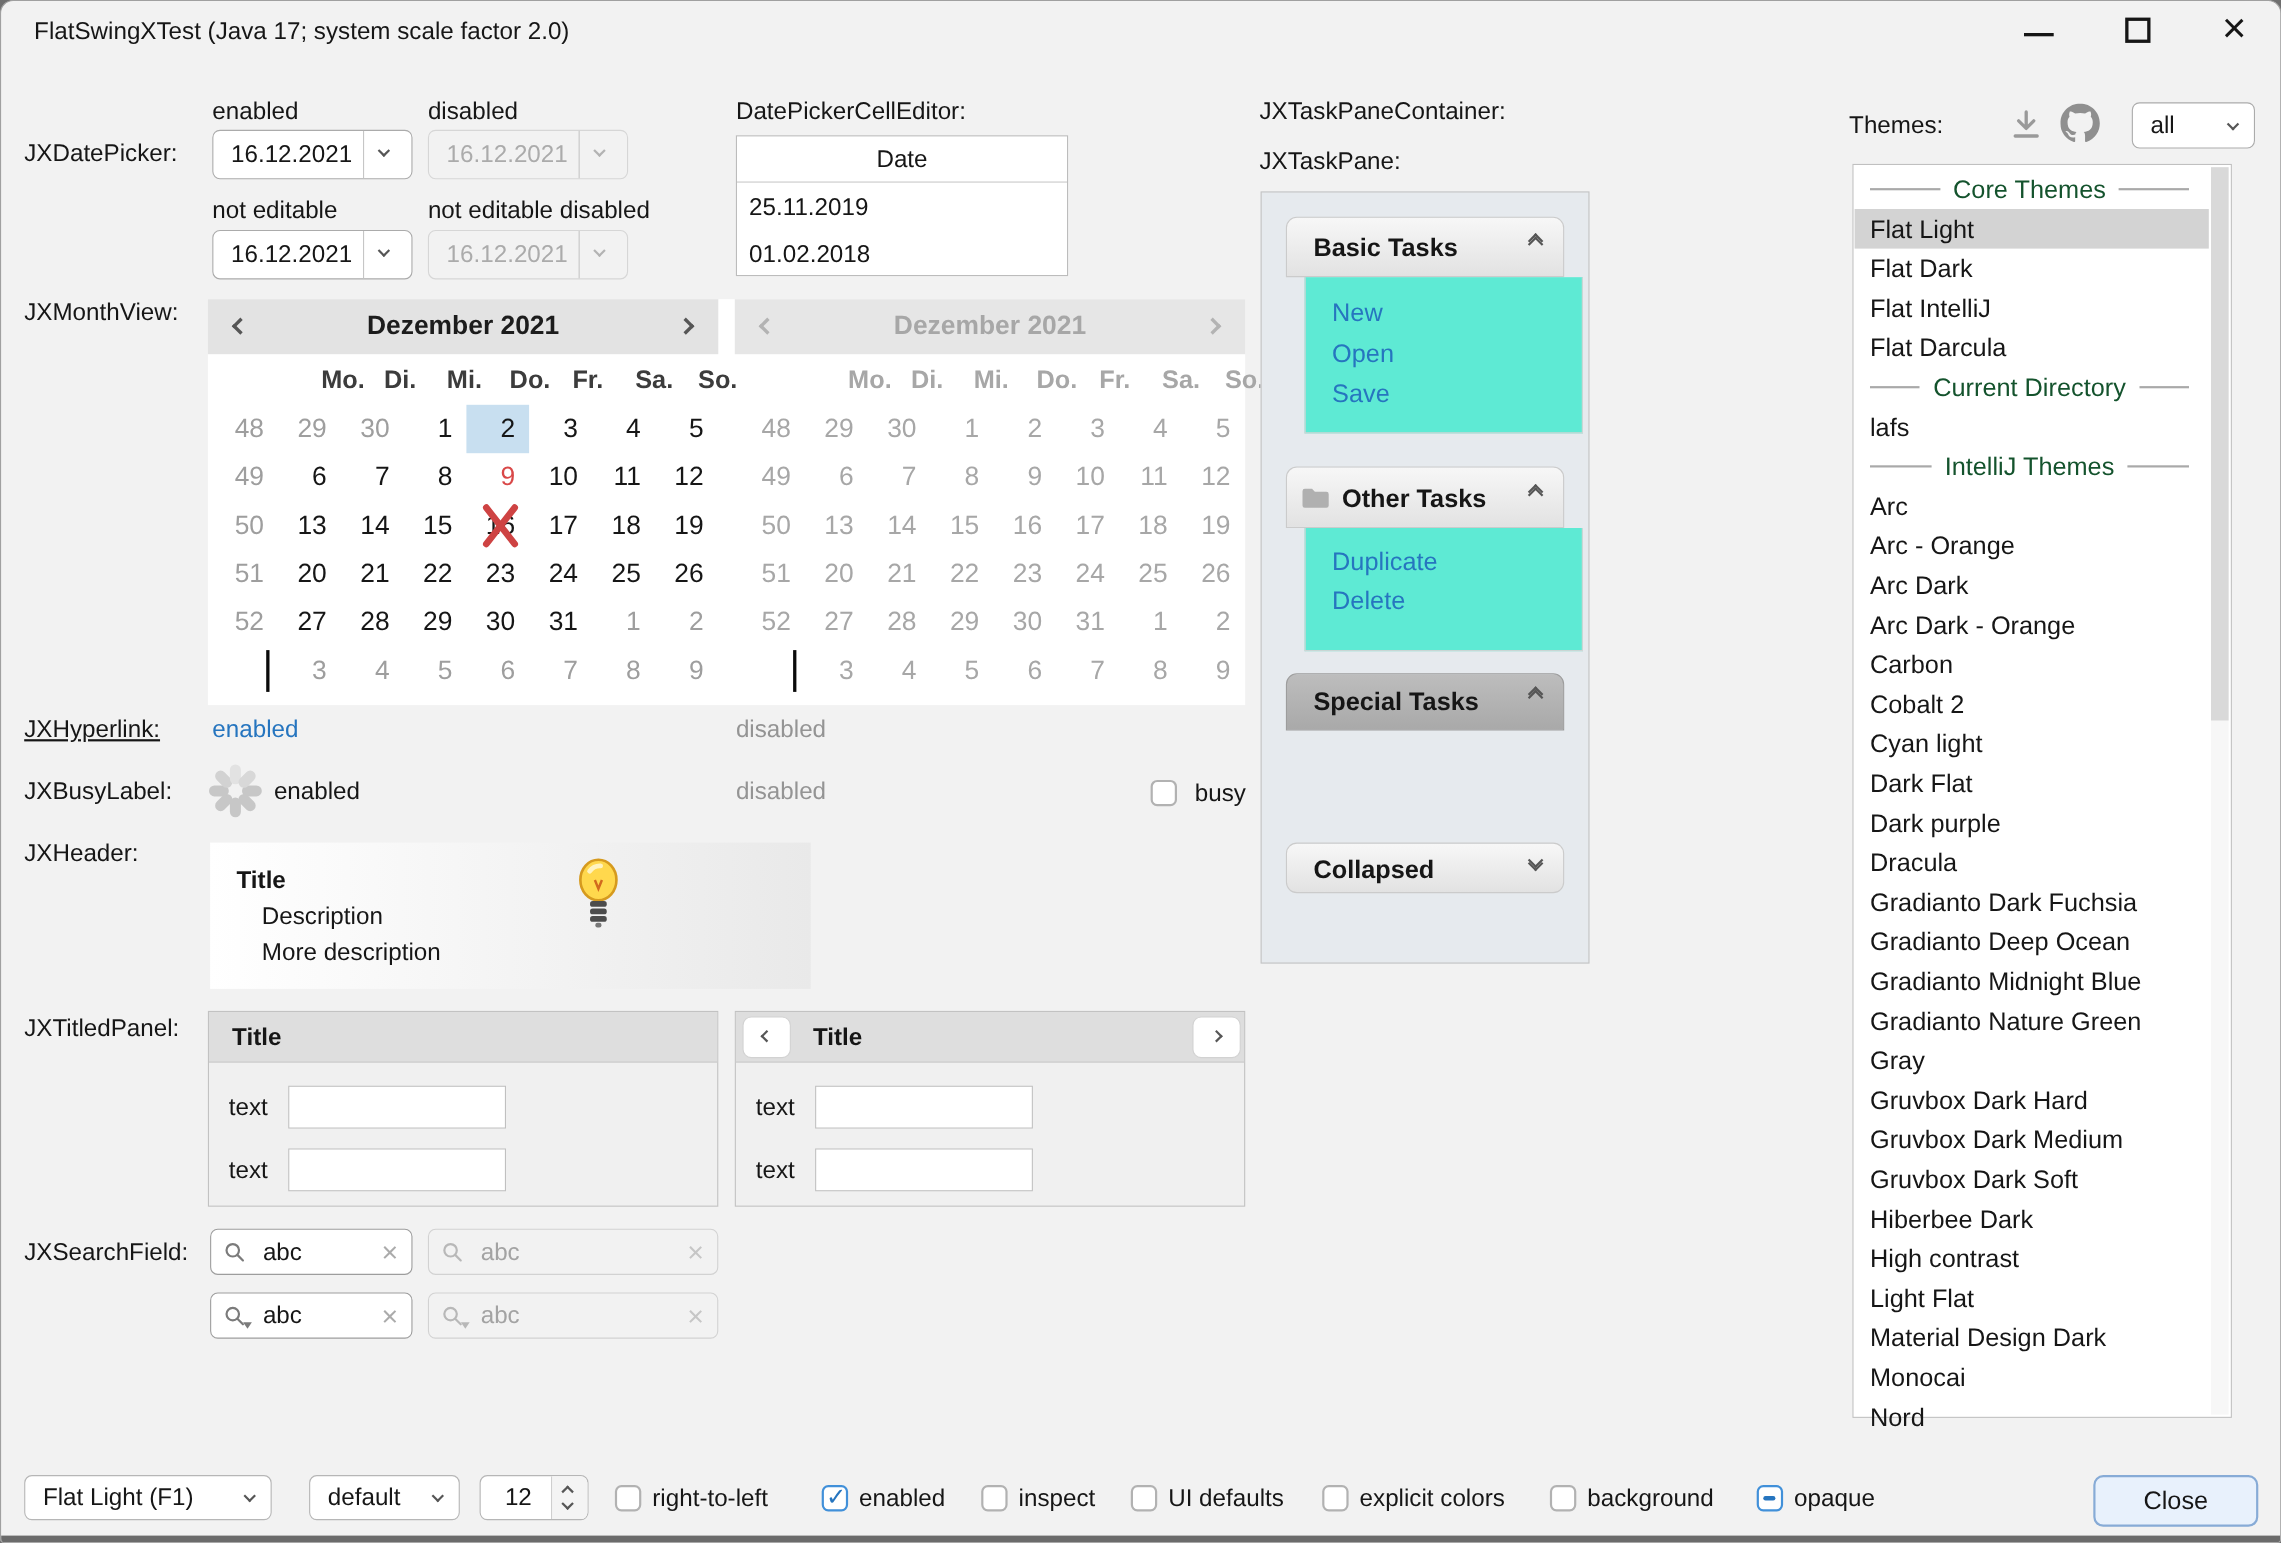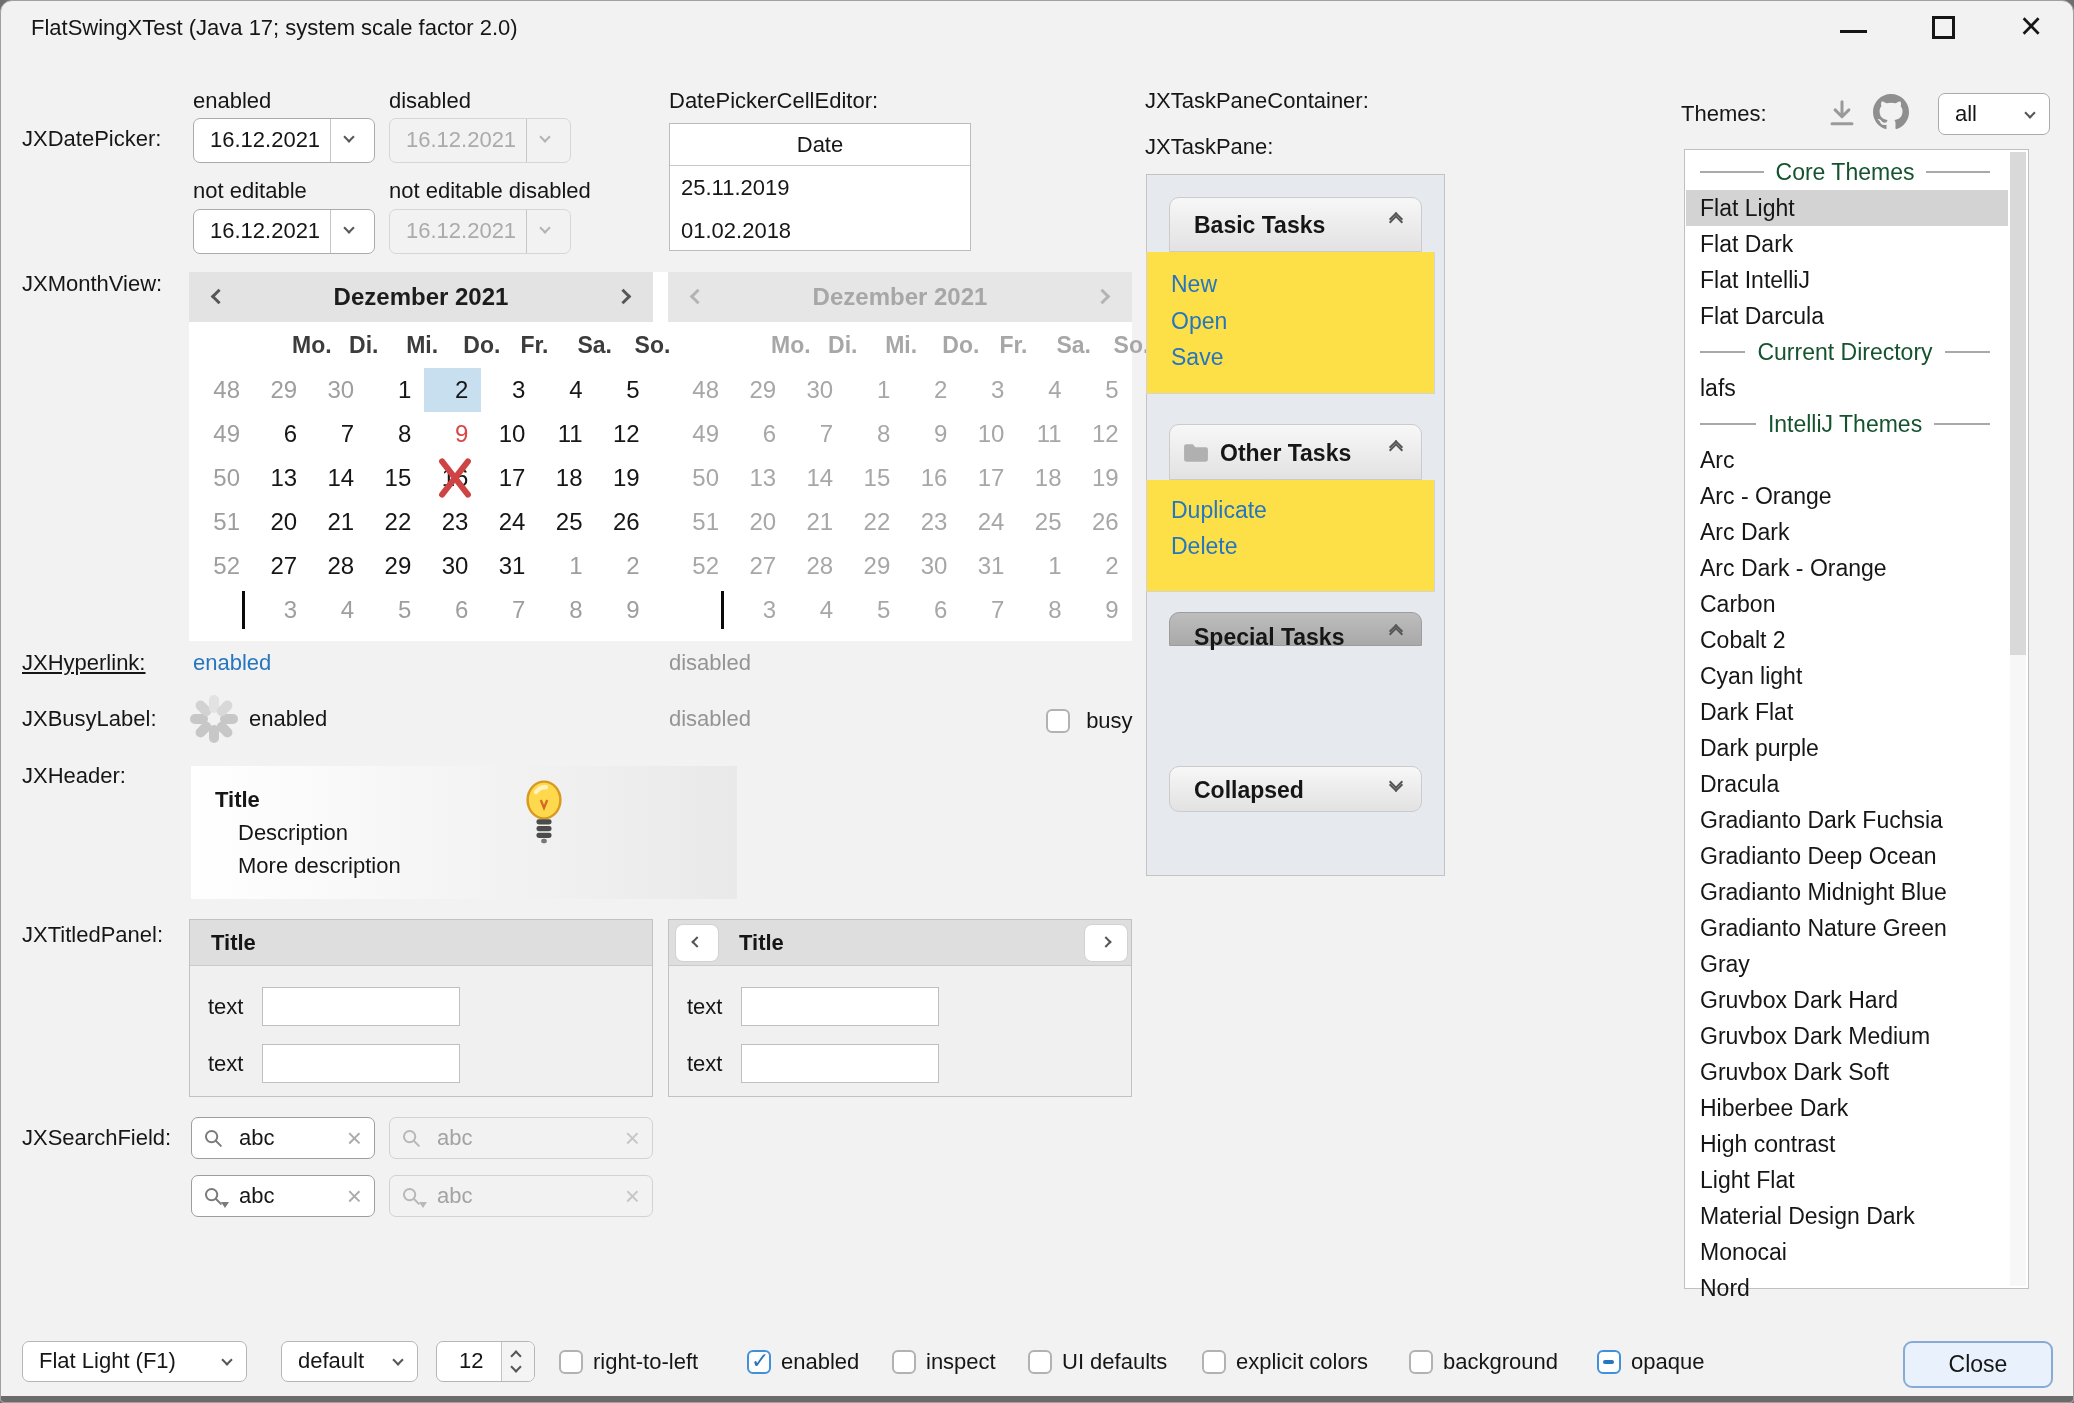--- a/index.html
+++ b/index.html
@@ -110,21 +110,21 @@
           border-top:6px solid #7b7b7b;position:absolute;left:29px;top:26px;}
   .sfield.disabled .mag-dd{border-top-color:#b8b8b8;}
 
   
   .tpc{background:#e6eaee;border:1.5px solid #c3c3c3;}
   .pane-head{position:absolute;left:1168px;width:253px;background:linear-gradient(#f7f7f7,#e2e2e2);
              border:1px solid #cbcbcb;border-radius:10px;}
   .pane-head.openp{border-radius:10px 10px 0 0;}
   .pane-head.special{background:linear-gradient(#bdbdbd,#a9a9a9);border-color:#9d9d9d;}
   .pane-title{position:absolute;left:24px;font-weight:bold;font-size:23px;}
-  .pane-body{position:absolute;left:1145px;width:289px;background:#fde047;border:1px solid #d4d4d4;border-top:none;}
+  .pane-body{position:absolute;left:1185px;width:253px;background:#5eead4;border:1px solid #d4d4d4;border-top:none;}
   .pane-link{position:absolute;left:24px;color:#2675bf;font-size:23px;cursor:pointer;white-space:nowrap;}
   .dblchev{position:absolute;right:20px;}
   .dblchev .chev{display:block;width:10px;height:10px;border-width:2.6px;}
   .dblchev .chev + .chev{margin-top:-7px;}
 
   
   .tlist{background:#fff;border:1.5px solid #c0c0c0;}
   .trow{height:36px;line-height:36px;padding-left:14px;font-size:23px;white-space:nowrap;}
   .trow.selitem{background:#d3d3d3;}
   .trow.sep{display:flex;align-items:center;color:#14532d;padding-right:18px;}
@@ -445,21 +445,21 @@
     <span class="dblchev" style="top:17px;">
         <i class="chev up"></i>
         <i class="chev up"></i>
       </span>
   </div>
   <div class="pane-body" style="top:479px;height:112px;">
     <span class="pane-link" style="top:17px;">Duplicate</span>
     <span class="pane-link" style="top:53px;">Delete</span>
   </div>
 
-  <div class="pane-head openp special" style="top:611px;height:34px;">
+  <div class="pane-head openp special" style="top:611px;height:52px;">
     <span class="pane-title" style="top:11px;">Special Tasks</span>
     <span class="dblchev" style="top:13px;">
         <i class="chev up"></i>
         <i class="chev up"></i>
       </span>
   </div>
 
   <div class="pane-head" style="top:765px;height:46px;">
     <span class="pane-title" style="top:10px;">Collapsed</span>
     <span class="dblchev" style="top:10px;">

